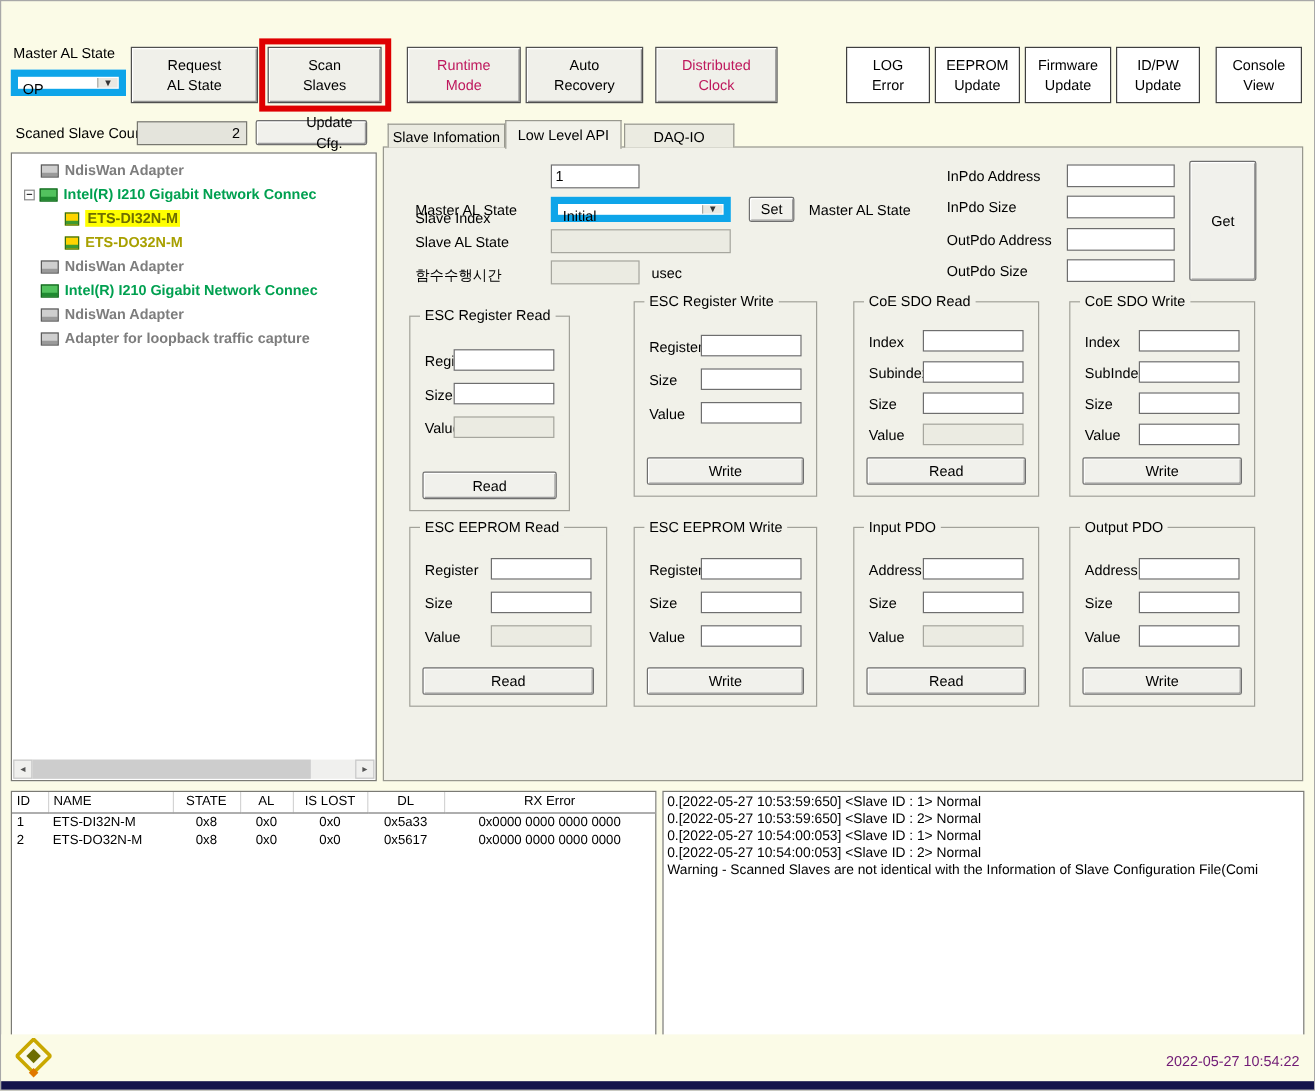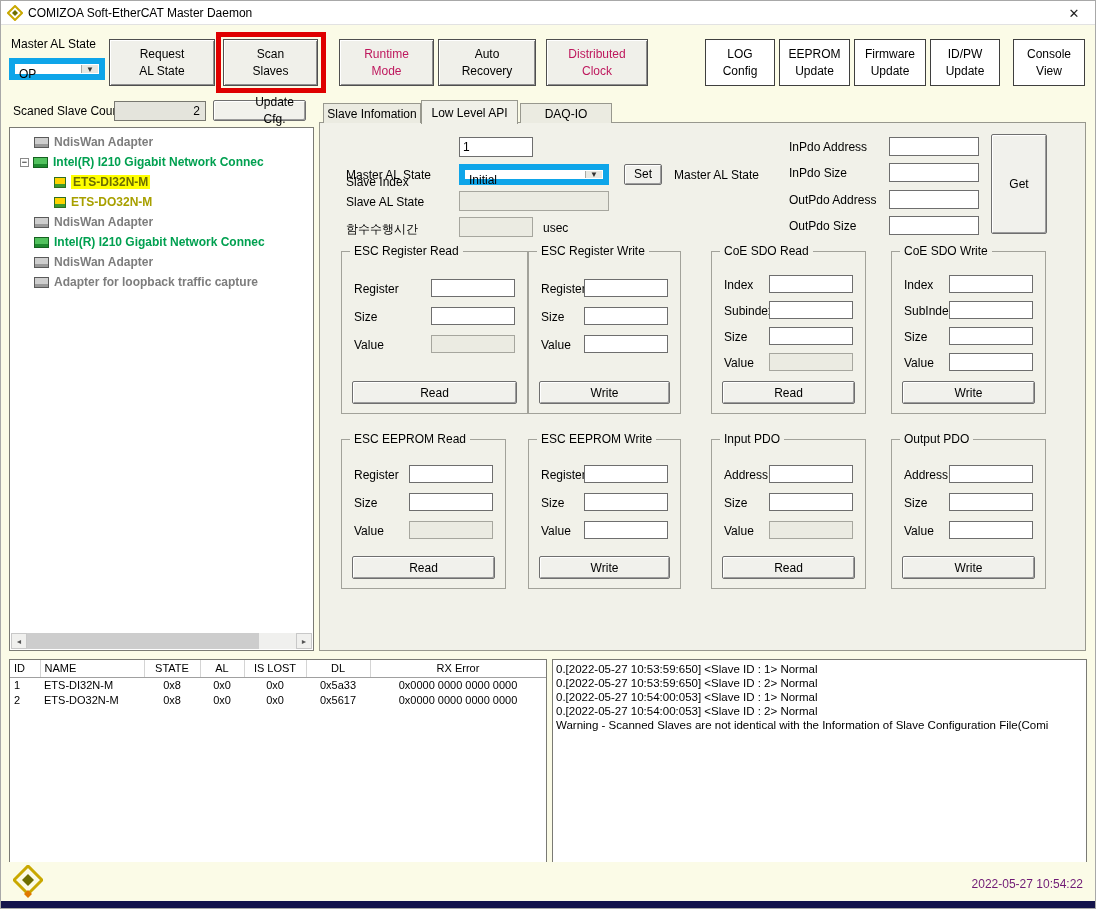--- a/index.html
+++ b/index.html
@@ -82,49 +82,41 @@
   .statusbar { position:absolute; left:0; right:0; bottom:7px; height:39px; background:#fbfbe7; }
   .timestamp { position:absolute; right:12px; bottom:10px; color:#701a75; font-size:12px; }
   .logo { position:absolute; left:12px; bottom:2px; }
   .bottomstrip { position:absolute; left:0; right:0; bottom:0; height:7px; background:#13134B; }
 </style>
 </head>
 <body>
 
 <div class="window">
 
-  <div class="titlebar">
-    <svg class="ticon" viewBox="0 0 16 16">
-      <path d="M8 1 L15 8 L8 15 L1 8 Z" fill="none" stroke="#c9a800" stroke-width="2"></path>
-      <path d="M8 5 L11 8 L8 11 L5 8 Z" fill="#6e6e00"></path>
-    </svg>
-    <span class="ttext">COMIZOA Soft-EtherCAT Master Daemon</span>
-    <div class="closebtn">✕</div>
-  </div>
 
   <span class="lbl" style="left:10px; top:36px;">Master AL State</span>
   <div class="combo" style="left:8px; top:57px; width:96px; height:22px;">
     <span class="cval">OP</span>
     <span class="carrow">▼</span>
   </div>
 
   <button class="btn big" style="left:108px; top:38px; width:106px; height:47px;">Request
 AL State</button>
   <button class="btn big" style="left:222px; top:38px; width:95px; height:47px;">Scan
 Slaves</button>
   <button class="btn big green" style="left:338px; top:38px; width:95px; height:47px;">Runtime
 Mode</button>
   <button class="btn big" style="left:437px; top:38px; width:98px; height:47px;">Auto
 Recovery</button>
   <button class="btn big green" style="left:545px; top:38px; width:102px; height:47px;">Distributed
 Clock</button>
   <div class="redbox"></div>
 
   <button class="btn flatwhite" style="left:704px; top:38px; width:70px; height:47px;">LOG
-Config</button>
+Error</button>
   <button class="btn flatwhite" style="left:778px; top:38px; width:71px; height:47px;">EEPROM
 Update</button>
   <button class="btn flatwhite" style="left:853px; top:38px; width:72px; height:47px;">Firmware
 Update</button>
   <button class="btn flatwhite" style="left:929px; top:38px; width:70px; height:47px;">ID/PW
 Update</button>
   <button class="btn flatwhite" style="left:1012px; top:38px; width:72px; height:47px;">Console
 View</button>
 
   <span class="lbl" style="left:12px; top:103px;">Scaned Slave Count</span>
@@ -199,21 +191,21 @@
     <span class="lbl" style="left:470px; top:41px;">InPdo Address</span>
     <input class="tb" style="left: 570px; top: 38px; width: 90px; height: 19px;">
     <span class="lbl" style="left:470px; top:67px;">InPdo Size</span>
     <input class="tb" style="left: 570px; top: 64px; width: 90px; height: 19px;">
     <span class="lbl" style="left:470px; top:94px;">OutPdo Address</span>
     <input class="tb" style="left: 570px; top: 91px; width: 90px; height: 19px;">
     <span class="lbl" style="left:470px; top:120px;">OutPdo Size</span>
     <input class="tb" style="left: 570px; top: 117px; width: 90px; height: 19px;">
     <button class="btn small" style="left:672px; top:35px; width:56px; height:100px;">Get</button>
 
-    <div class="group" style="left:22px; top:152px; width:187px; height:163px;">
+    <div class="group" style="left:22px; top:164px; width:134px; height:163px;">
       <span class="gtitle">ESC Register Read</span>
       <span class="glabel" style="top:30px;">Register</span>
       <input class="ginput" style="top: 27px;">
       <span class="glabel" style="top:58px;">Size</span>
       <input class="ginput" style="top: 55px;">
       <span class="glabel" style="top:86px;">Value</span>
       <input class="ginput dis" style="top: 83px;" disabled="">
       <button class="gbtn">Read</button>
     </div>
 

